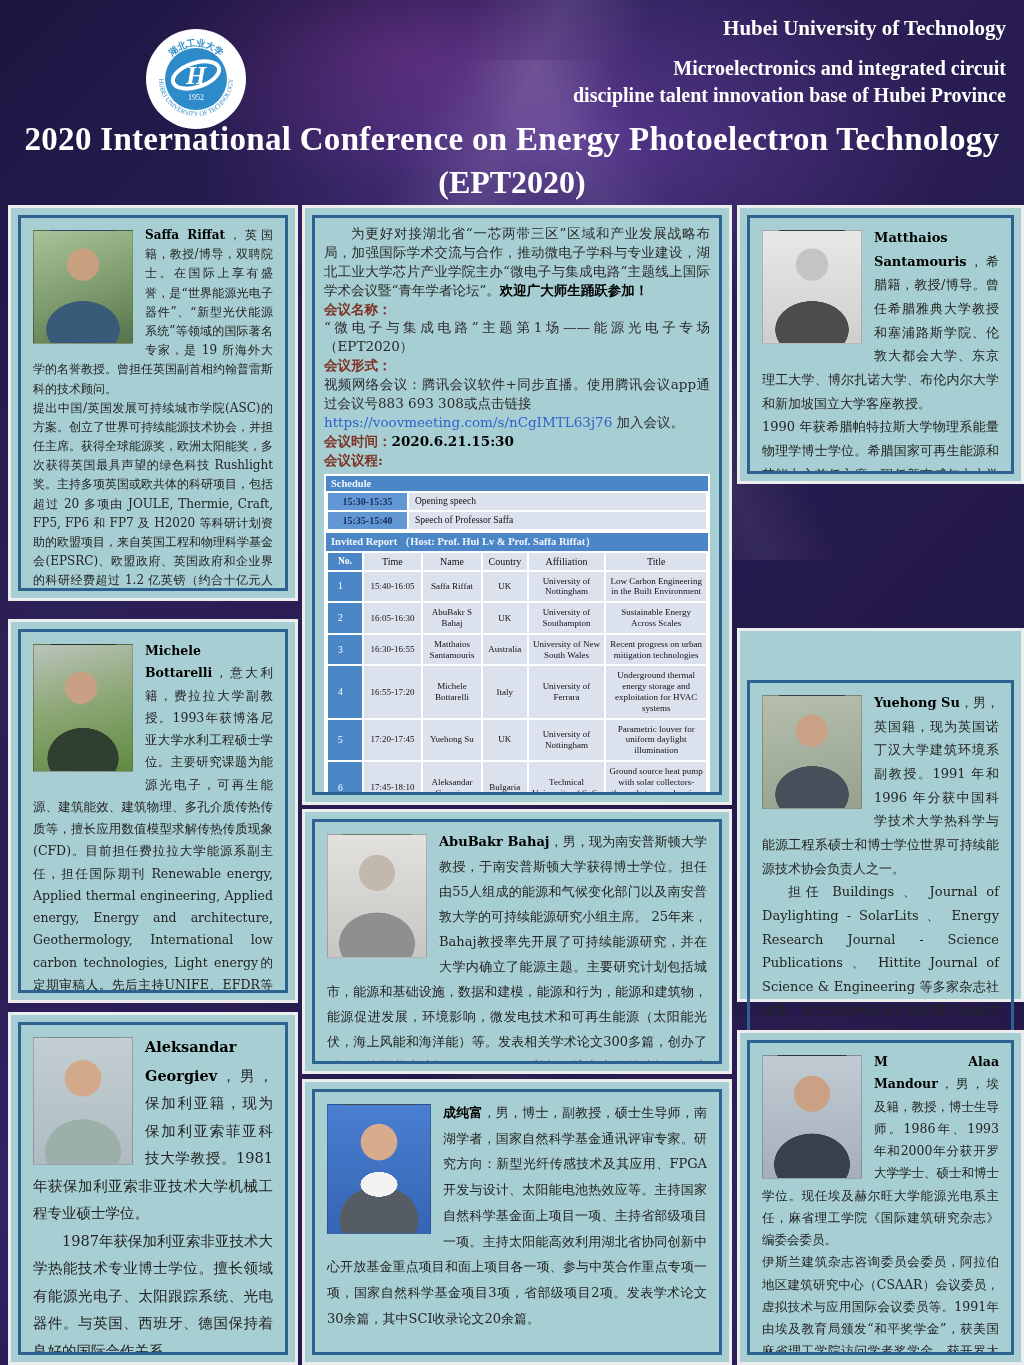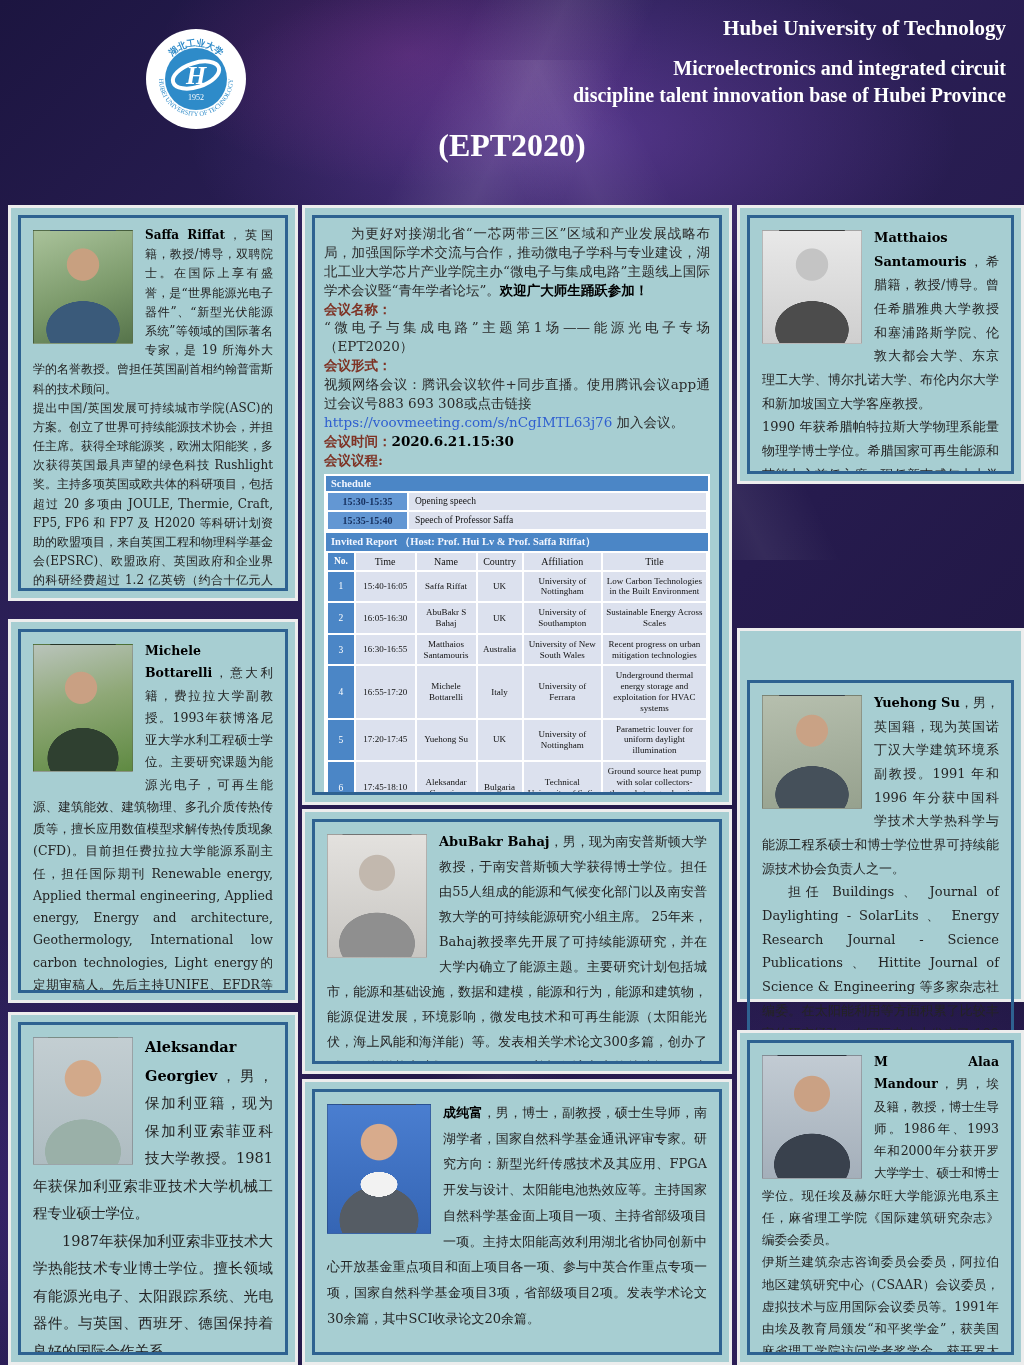--- a/index.html
+++ b/index.html
@@ -107,21 +107,21 @@
   .sched{background:#fff;padding:2px;margin-top:4px;font-family:"Liberation Serif",serif;}
   .sbar{background:#4b86c6;color:#f2f6ff;font-weight:bold;font-size:10.5px;
     padding:2px 5px;margin-bottom:2px;}
   .sbar.mt{margin-top:2px;margin-bottom:0;}
   .sched table{width:100%;border-collapse:separate;border-spacing:2px;margin:-2px 0 0 0;}
   .sched td,.sched th{vertical-align:middle;}
   .pre-time{background:#6397d3;color:#16305e;font-weight:bold;font-size:10px;
     text-align:center;padding:3px 14px;width:21%;}
   .pre-desc{background:#dce1ee;color:#111;font-size:9.5px;padding:3px 6px;text-align:left;}
   .mt-hd{background:#dce1ee;color:#111;font-size:10px;font-weight:normal;padding:3px 2px;text-align:center;}
-  .mt-no{background:#4b86c6;color:#fff;font-size:9.5px;text-align:center;padding:3px 2px;}
+  .mt-no{background:#4b86c6;color:#fff;font-size:9.5px;text-align:left;padding:3px 10px;}
   .mt-c{background:#dce1ee;color:#111;font-size:9px;line-height:1.2;text-align:center;padding:4px 2px;}
 </style>
 </head>
 <body>
 
 <div class="poster">
   <div class="beam beam1"></div>
   <div class="beam beam2"></div>
   <div class="beam beam3"></div>
 
@@ -143,20 +143,21 @@
         <textPath href="#arcBot" startOffset="50%" text-anchor="middle">HUBEI UNIVERSITY OF TECHNOLOGY</textPath>
       </text>
     </svg>
   </div>
   <div class="hdr-right">
     <div class="l1">Hubei University  of  Technology</div>
     <div class="l2">Microelectronics and integrated circuit</div>
     <div class="l3">discipline talent innovation base of Hubei Province</div>
   </div>
   <div class="title">
+    <div class="t1">2020 International Conference on  Energy Photoelectron Technology</div>
     <div class="t2">(EPT2020)</div>
   </div>
 
   <div class="panel p-saffa">
     <div class="panel-inner bio">
       <div class="photo ph-saffa"></div>
       <p><b>Saffa Riffat</b><span>，英国籍，教授/博导，双聘院士。在国际上享有盛誉，是“世界能源光电子器件”、“新型光伏能源系统”等领域的国际著名专家，是 19 所海外大学的名誉教授。曾担任英国副首相约翰普雷斯科的技术顾问。</span></p>
       <p>提出中国/英国发展可持续城市学院(ASC)的方案。创立了世界可持续能源技术协会，并担任主席。获得全球能源奖，欧洲太阳能奖，多次获得英国最具声望的绿色科技 Rushlight 奖。主持多项英国或欧共体的科研项目，包括超过 20 多项由 JOULE, Thermie, Craft, FP5, FP6 和 FP7 及 H2020 等科研计划资助的欧盟项目，来自英国工程和物理科学基金会(EPSRC)、欧盟政府、英国政府和企业界的科研经费超过 1.2 亿英镑（约合十亿元人民币）。在新型光伏能源系统设计与工程应用领域，先后以第一或通讯作者在 Renewable and Sustainable Energy Reviews, Applied Energy, Energy Conversion and Management 上发表 SCI 论文 600 多篇。得与能源光电子器件、新型光伏能源等领域获得发明专利三十多项。</p>
     </div>
   </div>
@@ -221,21 +222,21 @@
             <th class="mt-hd">Country</th>
             <th class="mt-hd">Affiliation</th>
             <th class="mt-hd">Title</th>
           </tr>
           <tr>
             <td class="mt-no">1</td>
             <td class="mt-c">15:40-16:05</td>
             <td class="mt-c">Saffa Riffat</td>
             <td class="mt-c">UK</td>
             <td class="mt-c">University of Nottingham</td>
-            <td class="mt-c">Low Carbon Technologies in the Built Environment</td>
+            <td class="mt-c">Low Carbon Engineering in the Built Environment</td>
           </tr>
           <tr>
             <td class="mt-no">2</td>
             <td class="mt-c">16:05-16:30</td>
             <td class="mt-c">AbuBakr S Bahaj</td>
             <td class="mt-c">UK</td>
             <td class="mt-c">University of Southampton</td>
             <td class="mt-c">Sustainable Energy Across  Scales</td>
           </tr>
           <tr>

